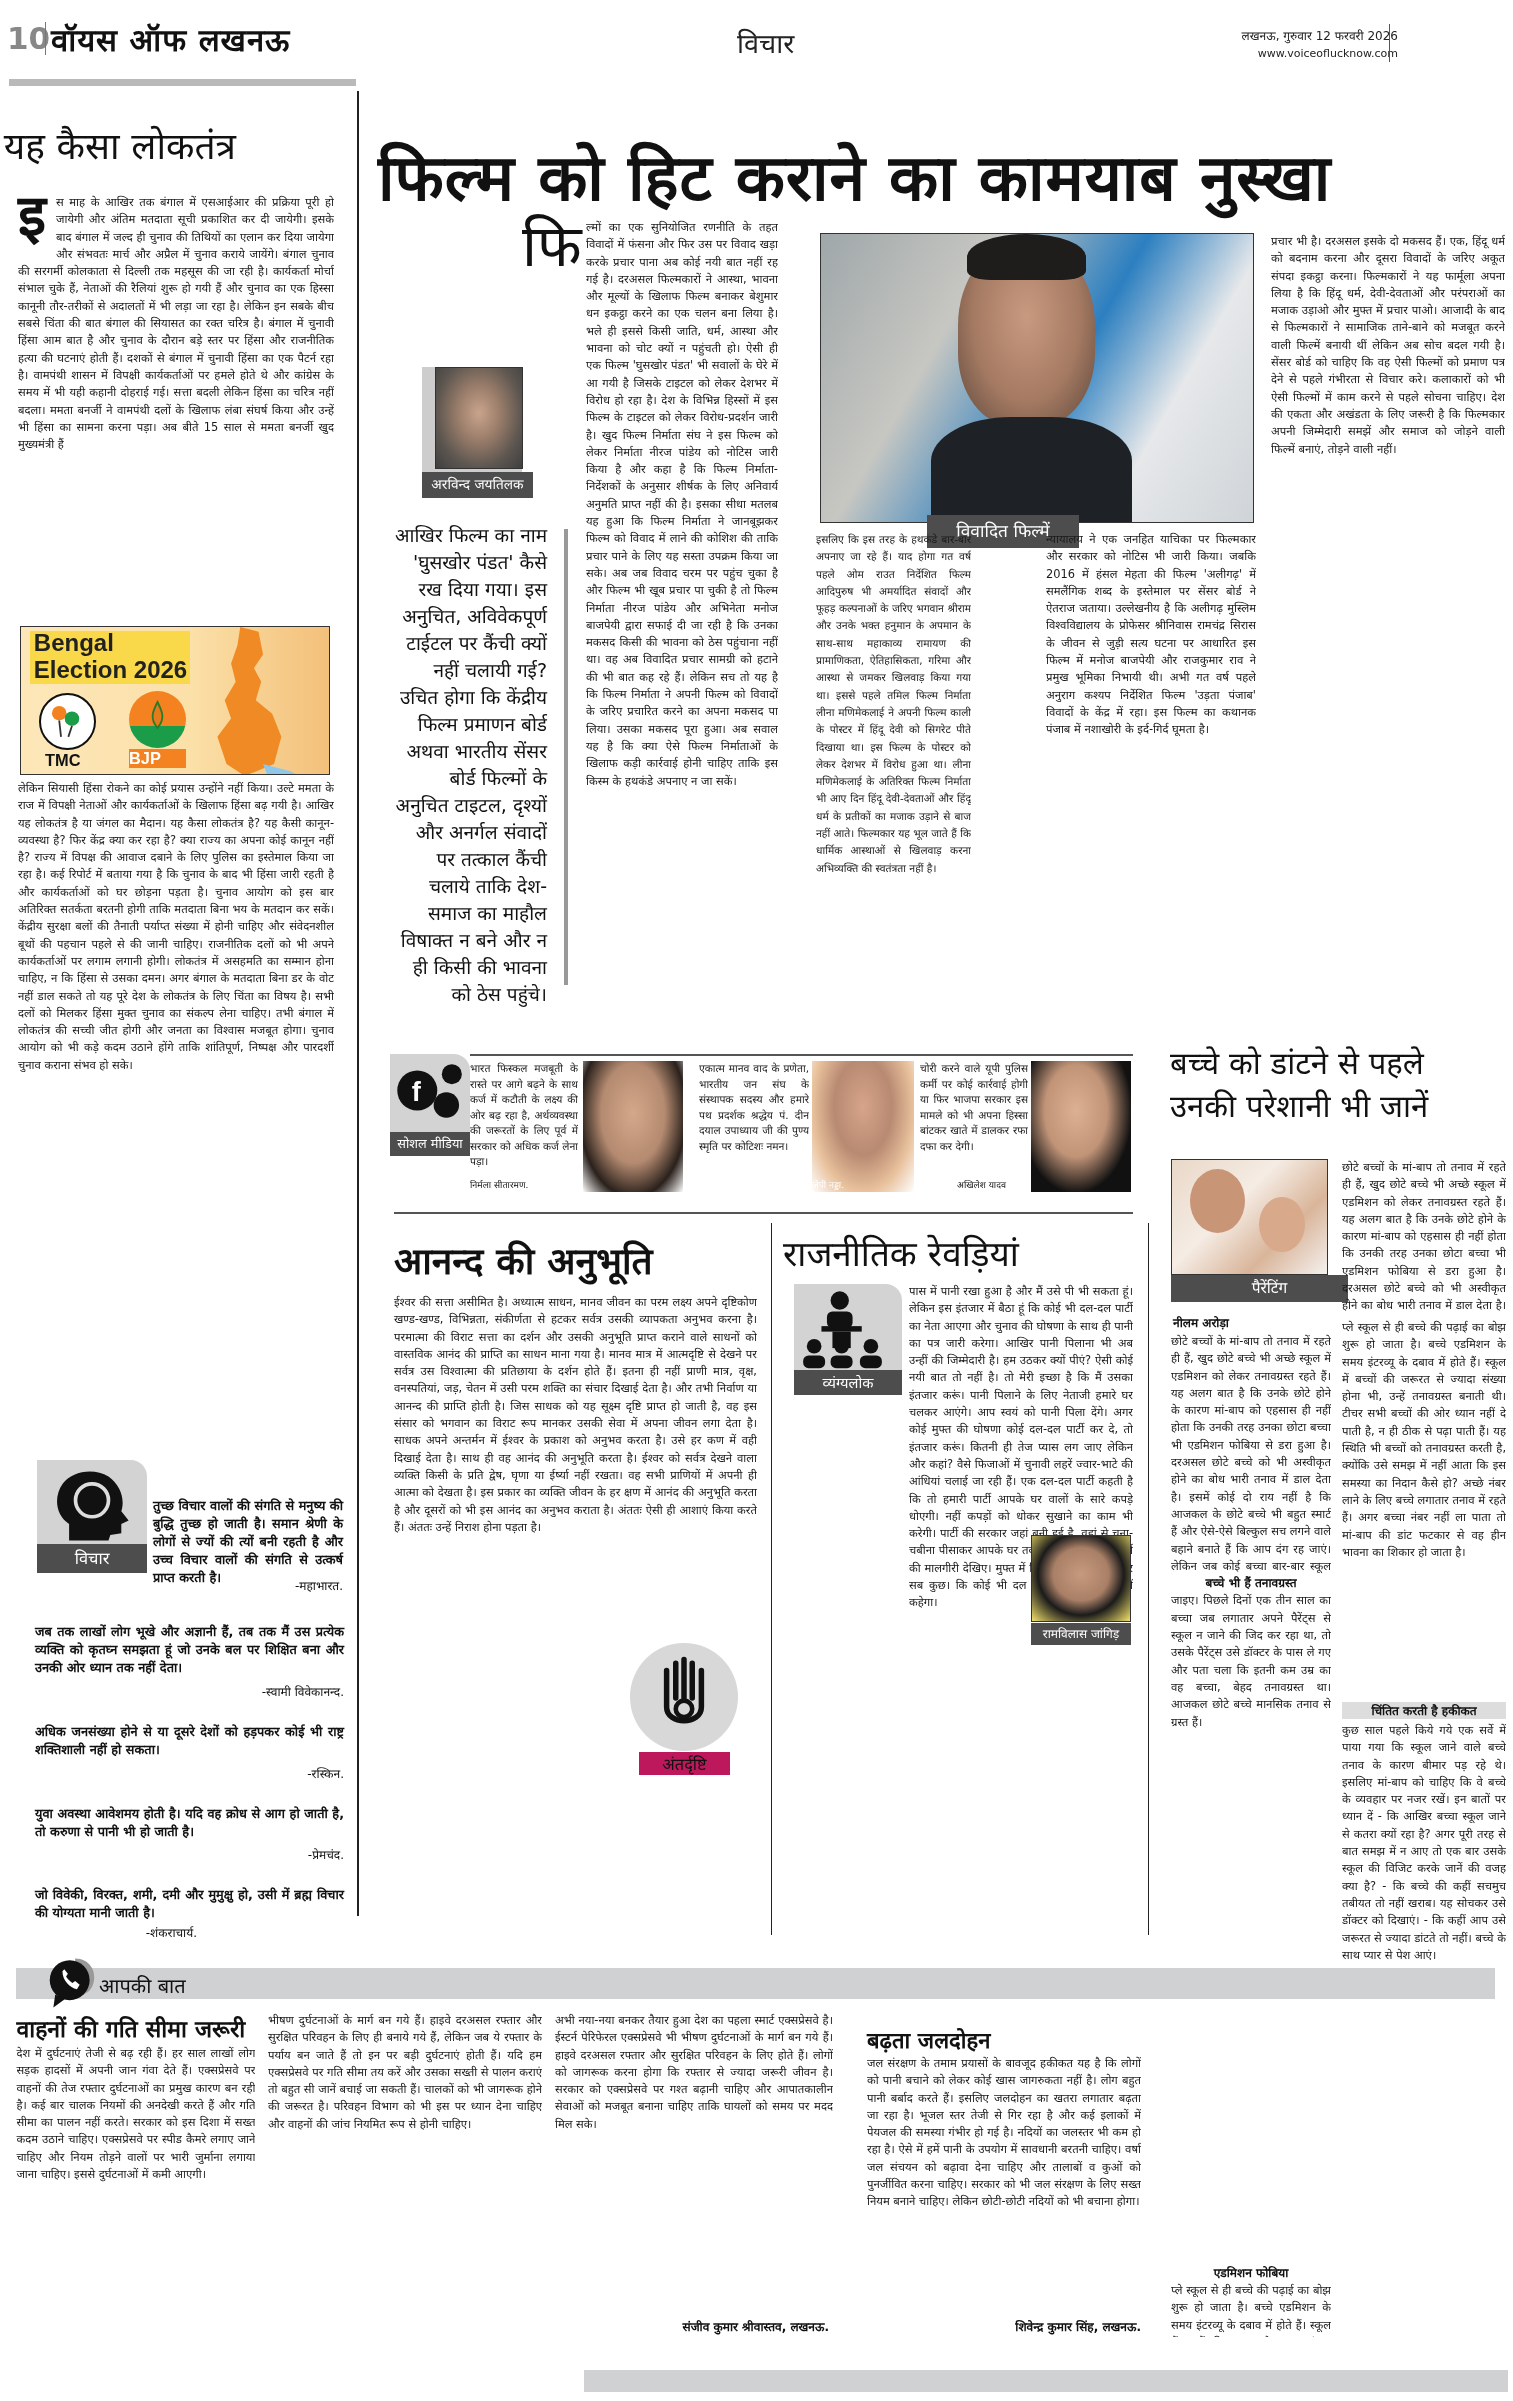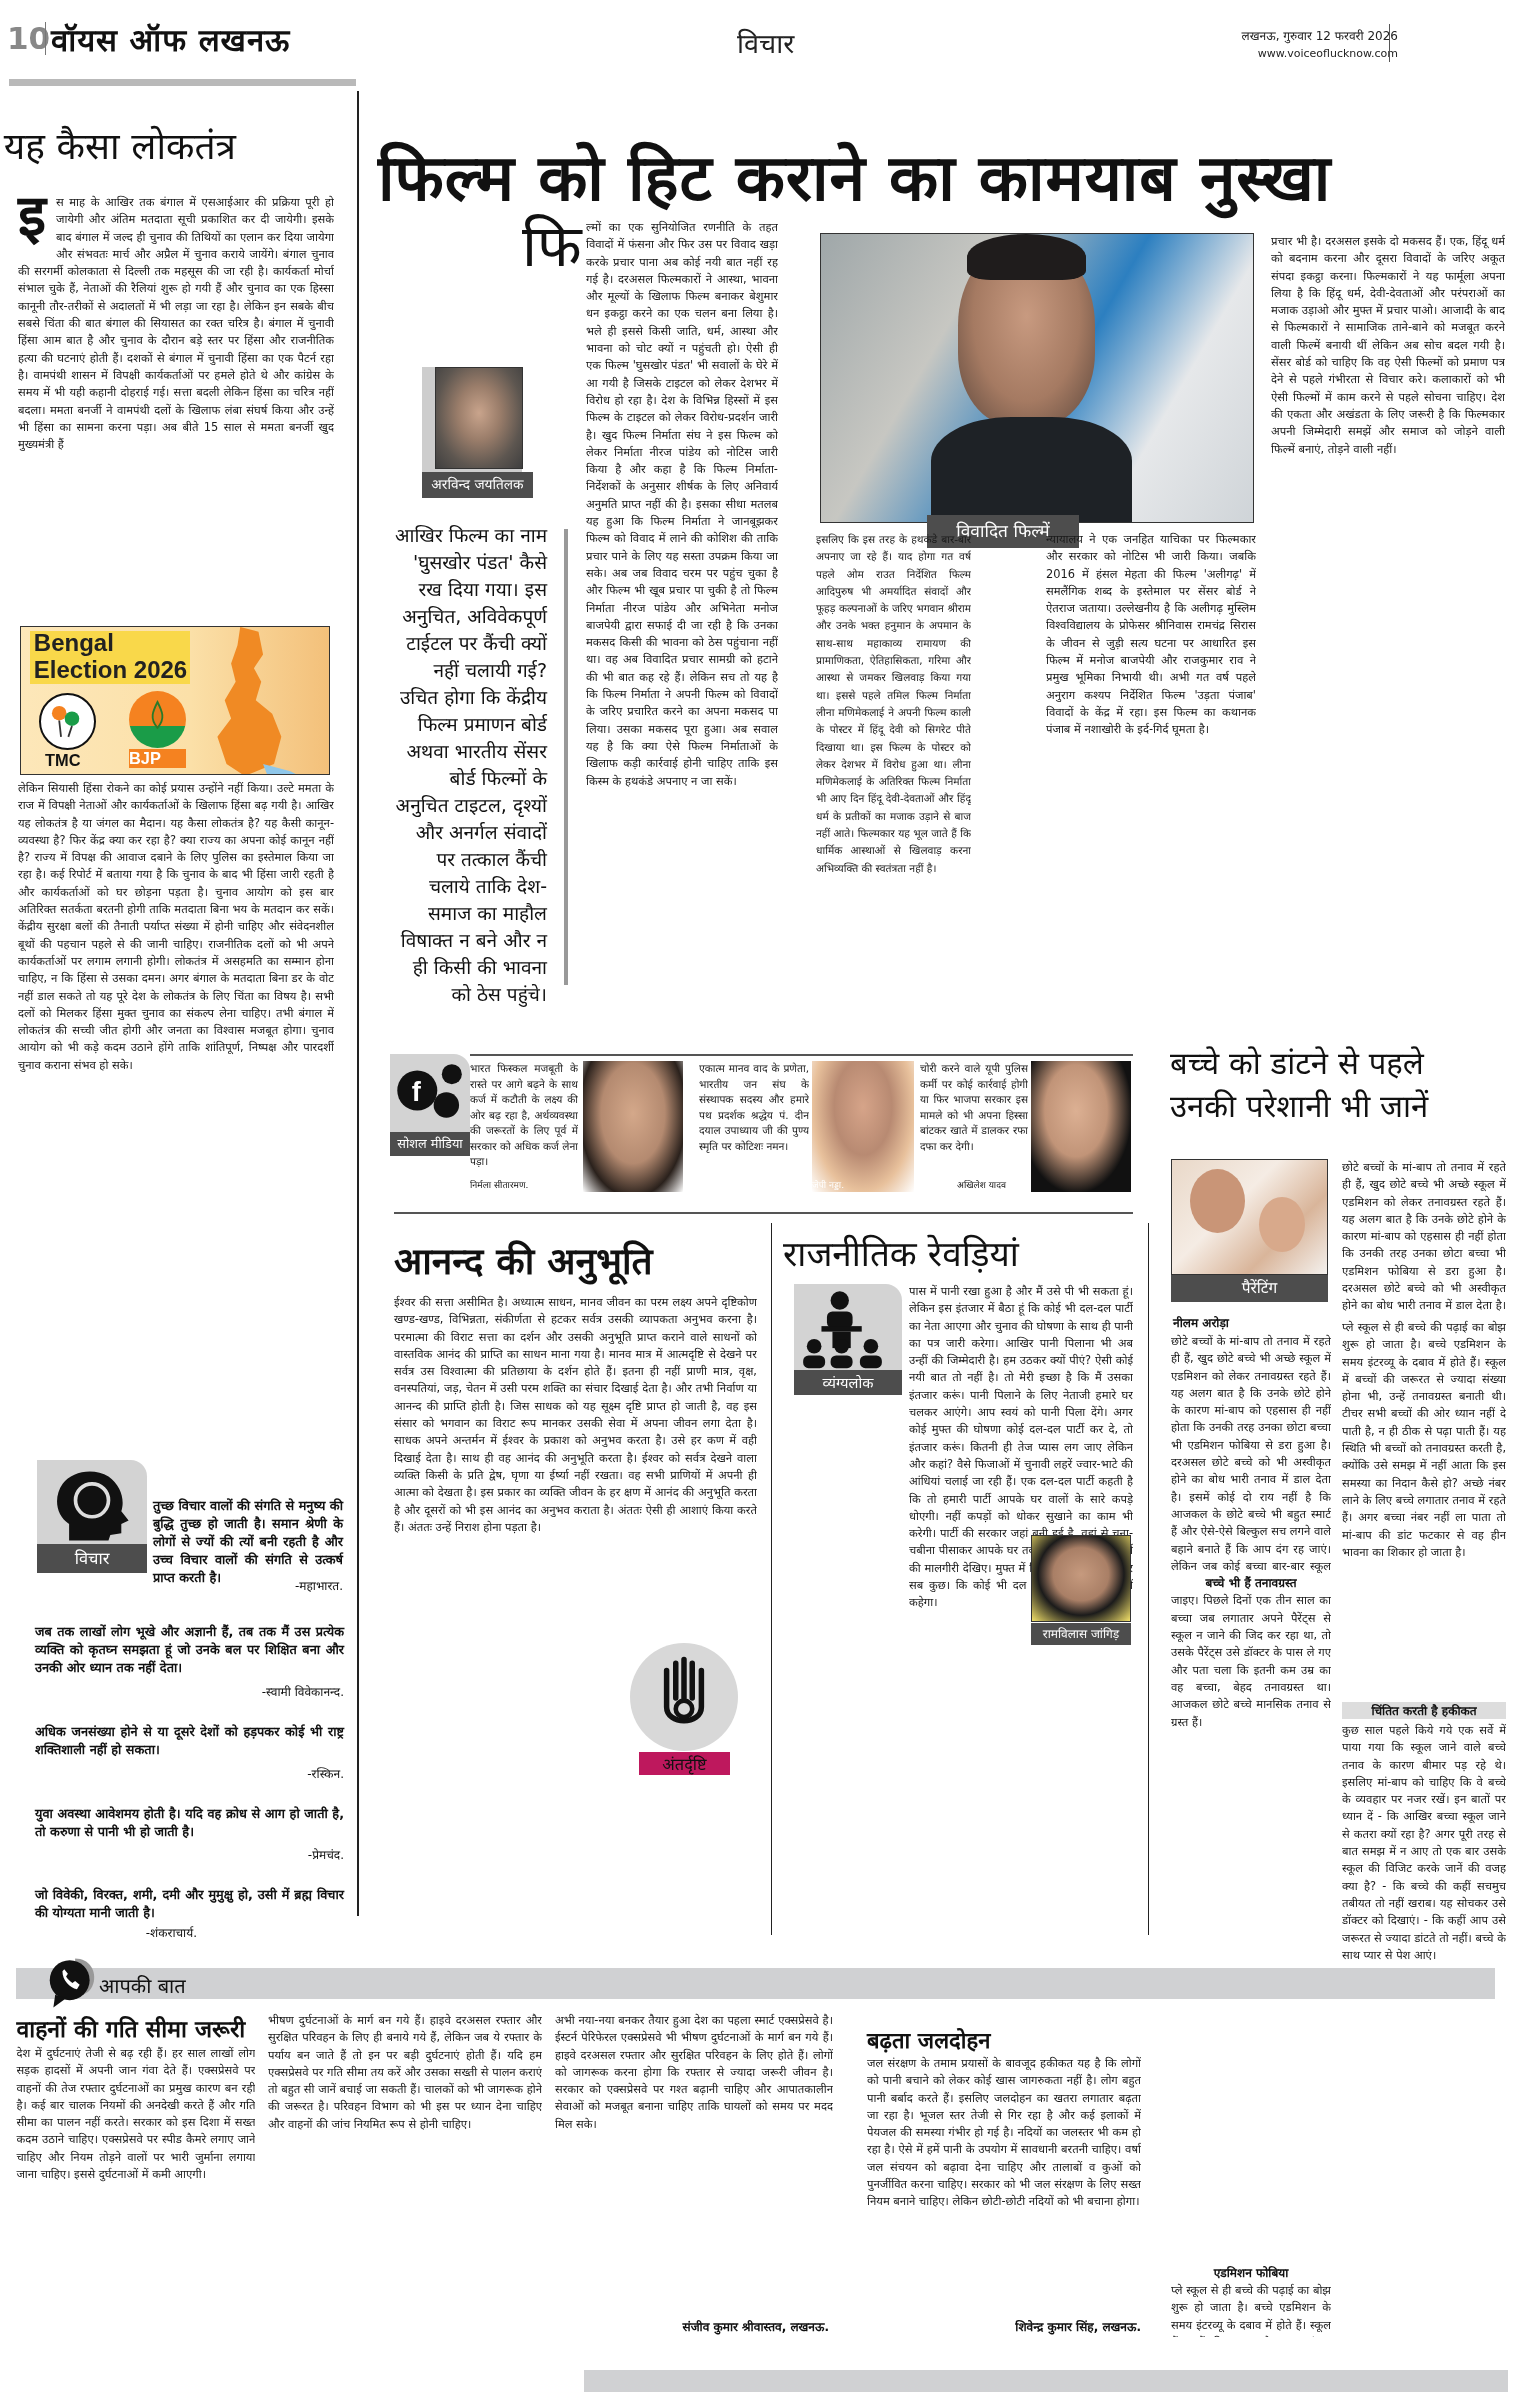--- a/index.html
+++ b/index.html
@@ -152,21 +152,21 @@
 </div>
 <div class="rule-h" style="left:394px;top:1212px;width:739px;height:1.8px;"></div>
 
 <div class="abs head-light" style="left:1170px;top:1041px;font-size:31px;">बच्चे को डांटने से पहले</div>
 <div class="abs head-light" style="left:1170px;top:1084px;font-size:31px;">उनकी परेशानी भी जानें</div>
 
 <div class="abs photo" style="left:1171px;top:1159px;width:157px;height:116px;background:linear-gradient(135deg,#e9d8c8 0%,#f5ece4 40%,#d9b59a 70%,#f4f1ee 100%);">
   <div style="position:absolute;left:18px;top:9px;width:55px;height:64px;border-radius:50%;background:#c99577;"></div>
   <div style="position:absolute;left:87px;top:37px;width:46px;height:55px;border-radius:50%;background:#d8a98b;"></div>
 </div>
-<div class="abs caption-tag" style="left:1171px;top:1275px;width:157px;height:27px;line-height:27px;font-size:15.5px;padding-left:20px;">पैरेंटिंग</div>
+<div class="abs caption-tag" style="left:1171px;top:1275px;width:177px;height:27px;line-height:27px;font-size:15.5px;padding-left:20px;">पैरेंटिंग</div>
 <div class="abs" style="left:1173px;top:1314px;font-size:12px;font-weight:bold;">नीलम अरोड़ा</div>
 
 <div class="abs txt" style="left:1342px;top:1159px;width:164px;height:155px;">छोटे बच्चों के मां-बाप तो तनाव में रहते ही हैं, खुद छोटे बच्चे भी अच्छे स्कूल में एडमिशन को लेकर तनावग्रस्त रहते हैं। यह अलग बात है कि उनके छोटे होने के कारण मां-बाप को एहसास ही नहीं होता कि उनकी तरह उनका छोटा बच्चा भी एडमिशन फोबिया से डरा हुआ है। दरअसल छोटे बच्चे को भी अस्वीकृत होने का बोध भारी तनाव में डाल देता है। इसमें कोई दो राय नहीं है कि आजकल के छोटे बच्चे भी बहुत स्मार्ट हैं और ऐसे-ऐसे बिल्कुल सच लगने वाले बहाने बनाते हैं कि आप दंग रह जाएं। लेकिन जब कोई बच्चा बार-बार स्कूल न जाने का बहाना करे तो सावधान हो जाइए। पिछले दिनों एक तीन साल का बच्चा जब लगातार अपने पैरेंट्स से स्कूल न जाने की जिद कर रहा था, तो उसके पैरेंट्स उसे डॉक्टर के पास ले गए और पता चला कि इतनी कम उम्र का वह बच्चा, बेहद तनावग्रस्त था। आजकल छोटे बच्चे मानसिक तनाव से ग्रस्त हैं।</div>
 <div class="abs txt" style="left:1171px;top:1333px;width:160px;height:721px;">
   <span>छोटे बच्चों के मां-बाप तो तनाव में रहते ही हैं, खुद छोटे बच्चे भी अच्छे स्कूल में एडमिशन को लेकर तनावग्रस्त रहते हैं। यह अलग बात है कि उनके छोटे होने के कारण मां-बाप को एहसास ही नहीं होता कि उनकी तरह उनका छोटा बच्चा भी एडमिशन फोबिया से डरा हुआ है। दरअसल छोटे बच्चे को भी अस्वीकृत होने का बोध भारी तनाव में डाल देता है। इसमें कोई दो राय नहीं है कि आजकल के छोटे बच्चे भी बहुत स्मार्ट हैं और ऐसे-ऐसे बिल्कुल सच लगने वाले बहाने बनाते हैं कि आप दंग रह जाएं। लेकिन जब कोई बच्चा बार-बार स्कूल न जाने का बहाना करे तो सावधान हो जाइए। पिछले दिनों एक तीन साल का बच्चा जब लगातार अपने पैरेंट्स से स्कूल न जाने की जिद कर रहा था, तो उसके पैरेंट्स उसे डॉक्टर के पास ले गए और पता चला कि इतनी कम उम्र का वह बच्चा, बेहद तनावग्रस्त था। आजकल छोटे बच्चे मानसिक तनाव से ग्रस्त हैं।</span>
 </div>
 <div class="abs" style="left:1171px;top:1574px;width:160px;text-align:center;font-size:12px;font-weight:bold;background:#fff;">बच्चे भी हैं तनावग्रस्त</div>
 <div class="abs txt" style="left:1342px;top:1319px;width:164px;height:383px;">प्ले स्कूल से ही बच्चे की पढ़ाई का बोझ शुरू हो जाता है। बच्चे एडमिशन के समय इंटरव्यू के दबाव में होते हैं। स्कूल में बच्चों की जरूरत से ज्यादा संख्या होना भी, उन्हें तनावग्रस्त बनाती थी। टीचर सभी बच्चों की ओर ध्यान नहीं दे पाती है, न ही ठीक से पढ़ा पाती हैं। यह स्थिति भी बच्चों को तनावग्रस्त करती है, क्योंकि उसे समझ में नहीं आता कि इस समस्या का निदान कैसे हो? अच्छे नंबर लाने के लिए बच्चे लगातार तनाव में रहते हैं। अगर बच्चा नंबर नहीं ला पाता तो मां-बाप की डांट फटकार से वह हीन भावना का शिकार हो जाता है।</div>
 <div class="abs" style="left:1342px;top:1702px;width:164px;text-align:center;font-size:12px;font-weight:bold;background:#ddd;">चिंतित करती है हकीकत</div>
 <div class="abs txt" style="left:1342px;top:1722px;width:164px;height:584px;">कुछ साल पहले किये गये एक सर्वे में पाया गया कि स्कूल जाने वाले बच्चे तनाव के कारण बीमार पड़ रहे थे। इसलिए मां-बाप को चाहिए कि वे बच्चे के व्यवहार पर नजर रखें। इन बातों पर ध्यान दें - कि आखिर बच्चा स्कूल जाने से कतरा क्यों रहा है? अगर पूरी तरह से बात समझ में न आए तो एक बार उसके स्कूल की विजिट करके जानें की वजह क्या है? - कि बच्चे की कहीं सचमुच तबीयत तो नहीं खराब। यह सोचकर उसे डॉक्टर को दिखाएं। - कि कहीं आप उसे जरूरत से ज्यादा डांटते तो नहीं। बच्चे के साथ प्यार से पेश आएं।</div>

